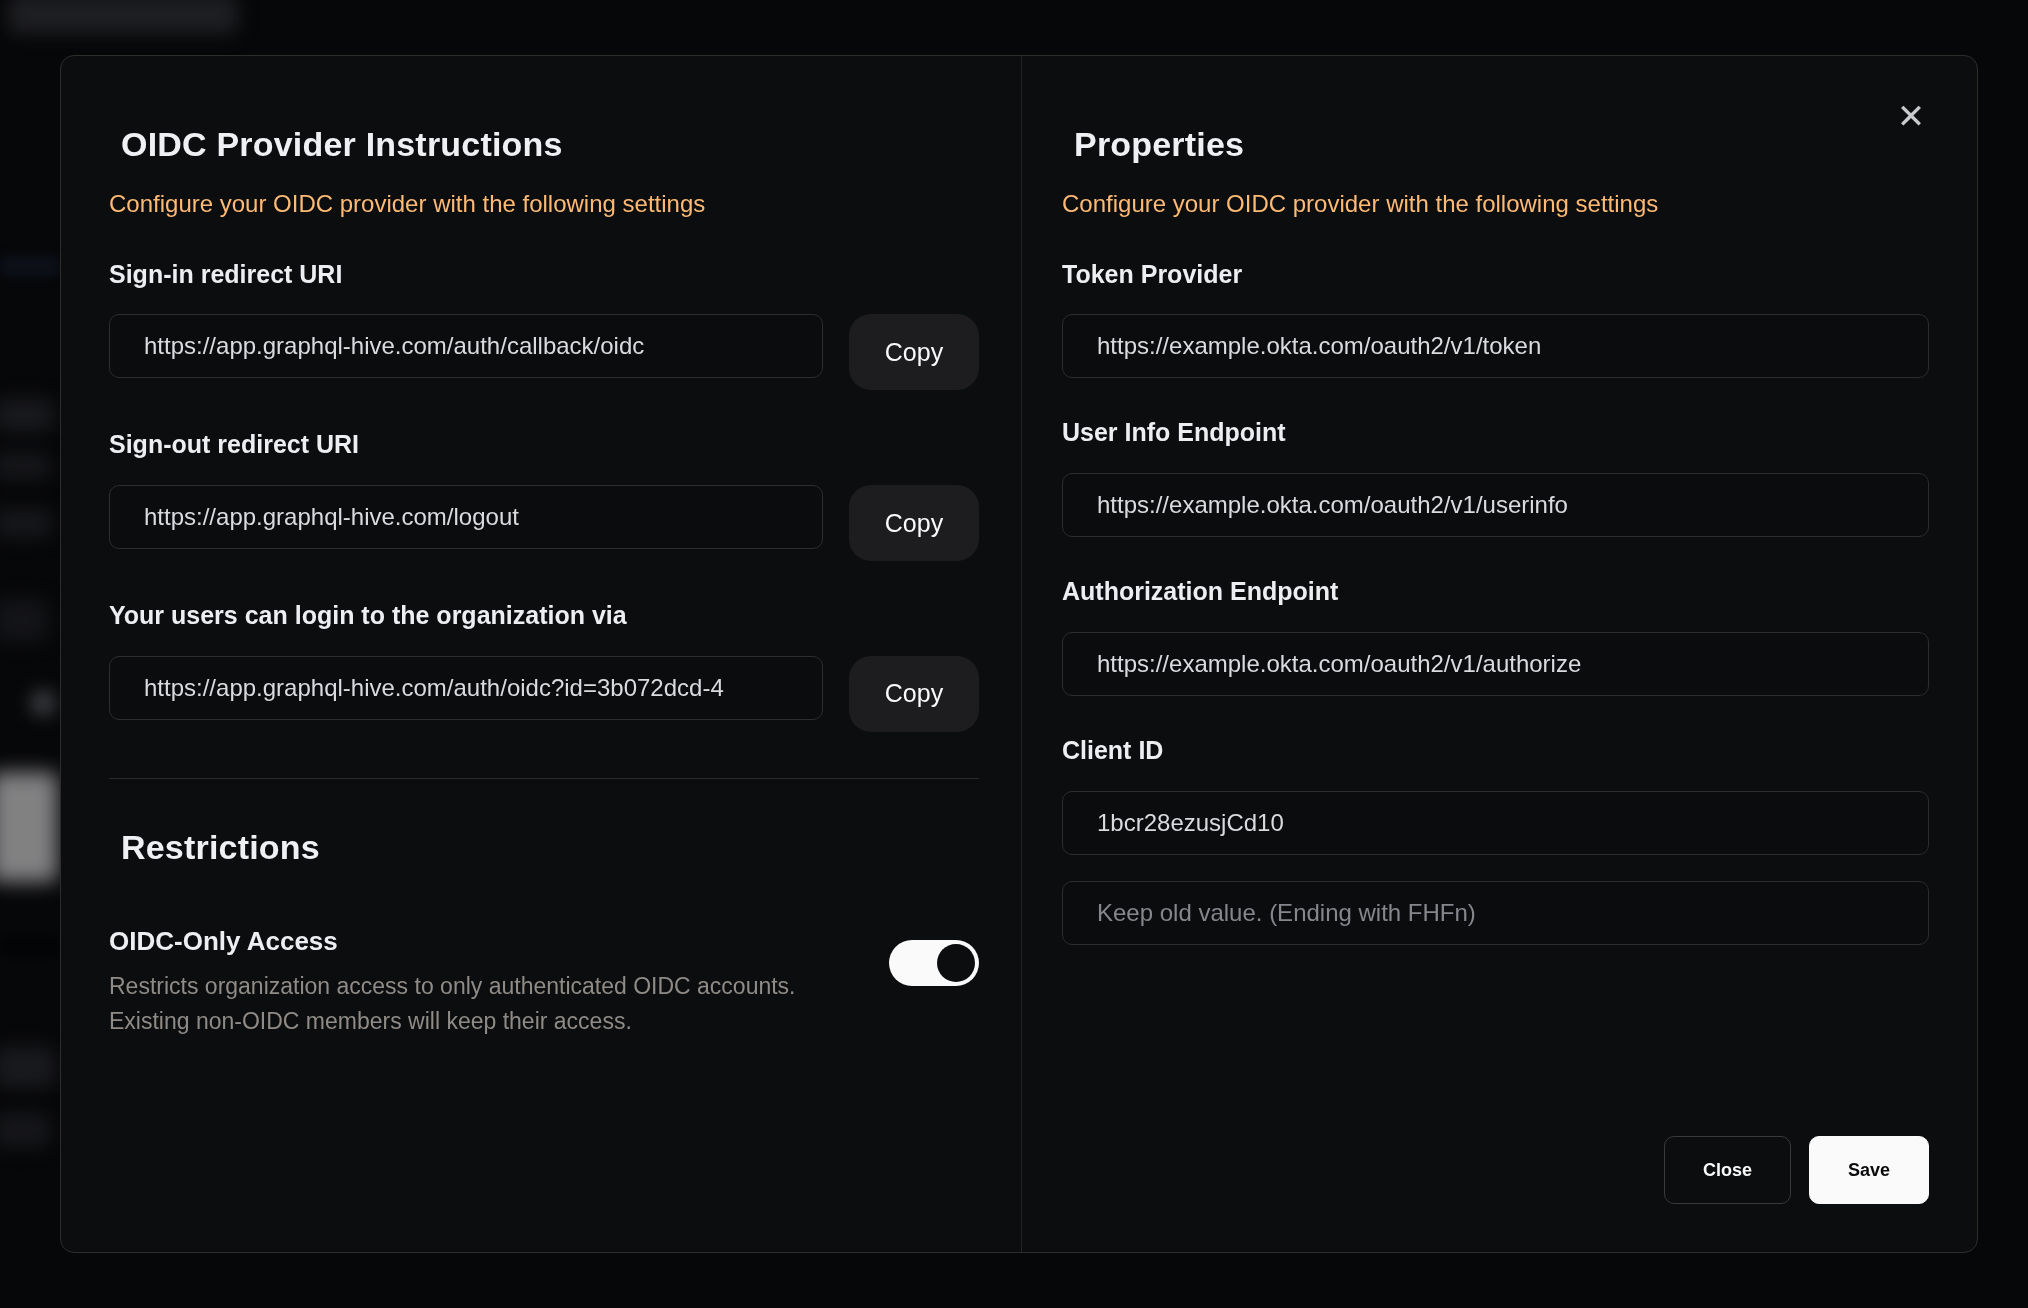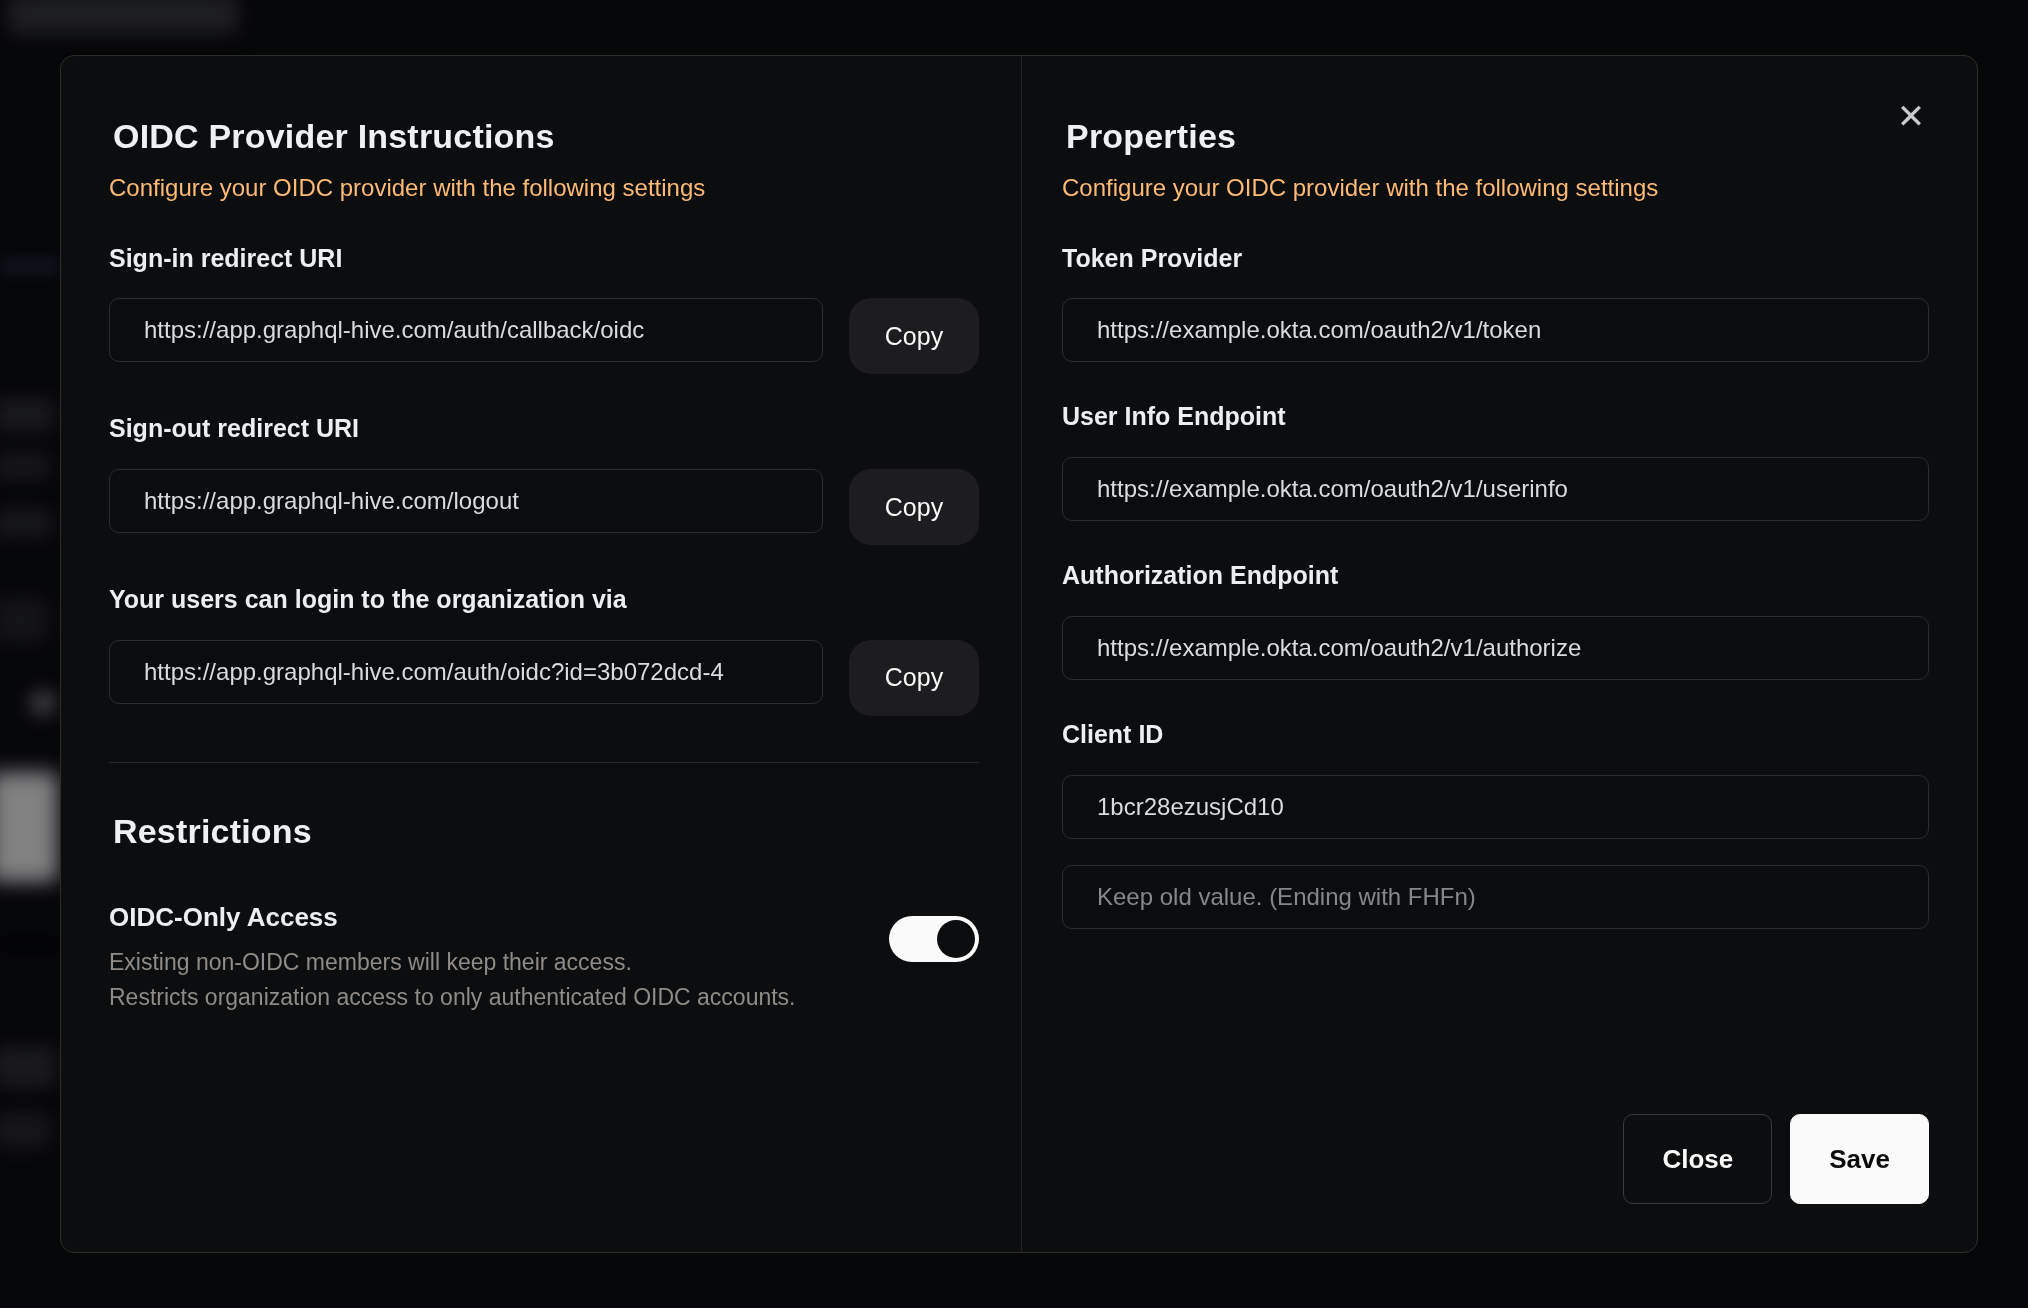--- a/index.html
+++ b/index.html
@@ -28,21 +28,21 @@
   
   .modal{
     position:absolute;left:60px;top:55px;width:1918px;height:1198px;
     background:#0c0d0f;border:1px solid #2e2d2a;border-radius:14px;
     box-sizing:border-box;display:flex;
   }
   .col{box-sizing:border-box;display:flex;flex-direction:column;}
   .col-left{width:960px;padding:56px 42px 48px 48px;}
   .col-right{flex:1;padding:56px 48px 48px 40px;border-left:1px solid #232327;}
 
-  h2{margin:4px;font-size:34px;line-height:1.22;font-weight:700;color:#eef0f3;letter-spacing:.2px;}
+  h2{margin:12px;font-size:34px;line-height:1.22;font-weight:700;color:#eef0f3;letter-spacing:.2px;}
   .subtitle{margin-top:11px;font-size:24px;color:#fdba74;line-height:1.3;}
   .field-label{margin-top:40px;font-size:25px;font-weight:700;color:#edeef1;line-height:1.15;}
   .row{display:flex;align-items:stretch;gap:26px;margin-top:26px;}
   .input{
     box-sizing:border-box;height:64px;width:100%;flex:1;
     background:#0b0c0e;border:1px solid #2d2c2f;border-radius:10px;
     color:#d9dbdf;font-size:24px;padding:8px 34px;outline:none;
     font-family:"Liberation Sans","DejaVu Sans",sans-serif;
     white-space:nowrap;overflow:hidden;text-overflow:clip;
   }
@@ -69,21 +69,21 @@
   }
 
   .close-x{
     position:absolute;top:38px;right:44px;width:44px;height:44px;border:none;background:transparent;
     color:#c9cacd;font-size:34px;line-height:44px;text-align:center;cursor:pointer;padding:0;
     font-family:"DejaVu Sans",sans-serif;
   }
 
   .btn-row{margin-top:auto;display:flex;justify-content:flex-end;gap:18px;}
   .btn{
-    height:90px;border-radius:10px;font-size:26px;font-weight:700;cursor:pointer;
+    height:68px;border-radius:10px;font-size:18px;font-weight:700;cursor:pointer;
     font-family:"Liberation Sans","DejaVu Sans",sans-serif;padding:0 38px;
   }
   .btn-close{background:transparent;border:1px solid #3a3a3e;color:#fafafa;}
   .btn-save{background:#fafafa;border:1px solid #fafafa;color:#0b0b0d;}
 </style>
 </head>
 <body>
 
 <div class="backdrop">
   <div class="blob b-top"></div>
@@ -127,22 +127,22 @@
     </div>
 
     <hr class="divider">
 
     <h2 class="restrictions-title">Restrictions</h2>
 
     <div class="oidc-row">
       <div class="oidc-text">
         <div class="oidc-label">OIDC-Only Access</div>
         <div class="oidc-desc">
+          <span>Restricts organization access to only authenticated OIDC accounts.</span>
           <span>Existing non-OIDC members will keep their access.</span>
-          <span>Restricts organization access to only authenticated OIDC accounts.</span>
         </div>
       </div>
       <div class="toggle" data-on="true">
         <div class="knob"></div>
       </div>
     </div>
   </div>
 
   <div class="col col-right">
     <h2>Properties</h2>

